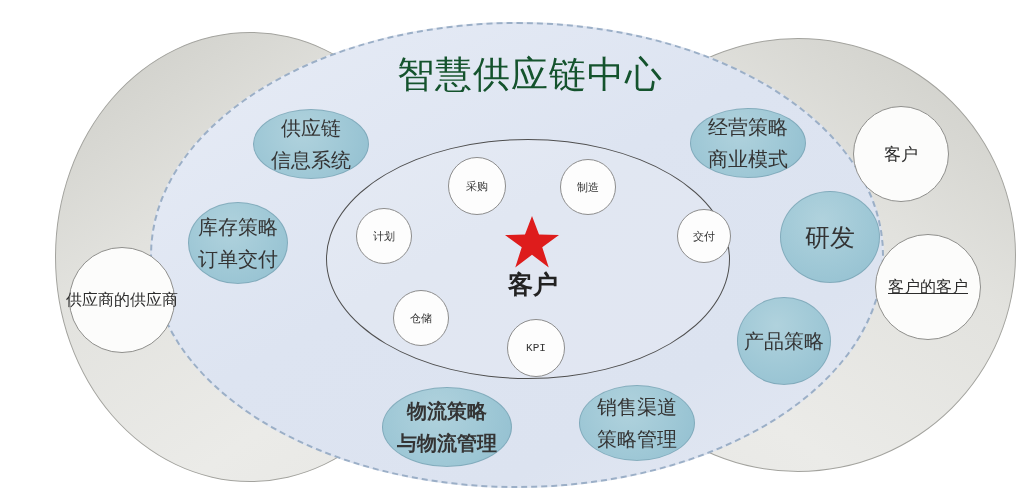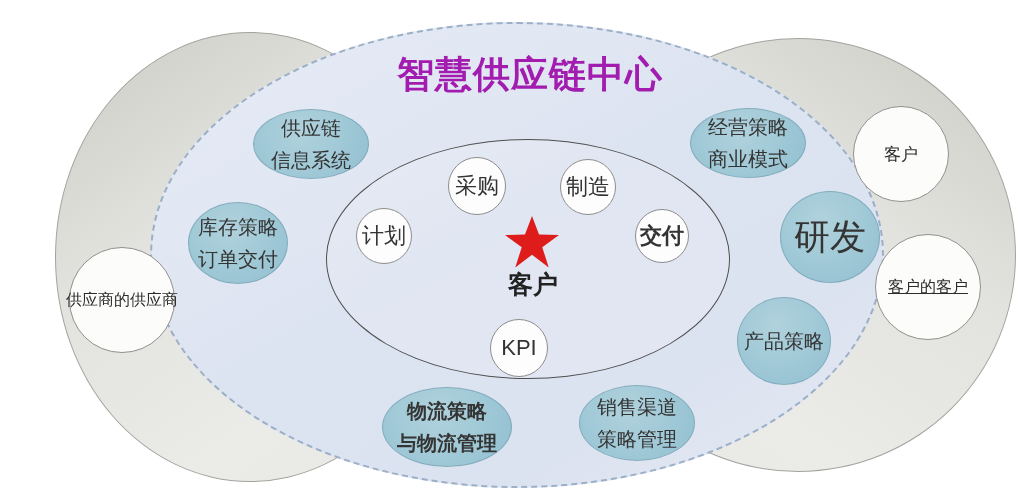--- a/index.html
+++ b/index.html
@@ -18,39 +18,39 @@
   .center-ellipse{
     background:linear-gradient(150deg,#e7ecf6 0%,#dde4f1 45%,#dce3f0 75%,#e3e8f2 100%);
     border:2px dashed #9bafc7;
   }
   .inner-ellipse{
     background:rgba(244,247,252,0.20);
     border:1.5px solid #4f4f4f;
   }
   .diagram-title{
     position:absolute;left:280px;top:55px;width:500px;text-align:center;
-    font-size:37px;font-weight:700;color:#a21caf;letter-spacing:1px;line-height:1.1;
+    font-size:37px;font-weight:400;color:#14532d;letter-spacing:1px;line-height:1.1;
   }
   .node{
     position:absolute;border-radius:50%;box-sizing:border-box;
     display:flex;align-items:center;justify-content:center;text-align:center;
   }
   .white-node{
-    background:#fdfdfd;border:1px solid #8d8d8d;font-size:22px;color:#333;
+    background:#fdfdfd;border:1px solid #8d8d8d;font-size:11px;color:#333;
   }
   .outer-node{
     background:#fcfcfb;border:1px solid #8f8f8c;font-size:17px;color:#2c2c2c;white-space:nowrap;
   }
   .outer-node.small-text{font-size:16px;}
   .blue-node{
     background:radial-gradient(circle at 42% 32%,#b0d2dd 0%,#9fc8d6 55%,#92bfd0 100%);
     border:1px solid rgba(108,150,168,0.55);
     font-size:20px;color:#343434;white-space:pre-line;line-height:1.6;
   }
-  .blue-node.big-text{font-size:36px;line-height:1.2;}
+  .blue-node.big-text{font-size:25px;line-height:1.2;}
   .star{
     position:absolute;left:505px;top:216px;width:54px;height:53px;background:#de1c1c;
     clip-path:polygon(50% 0%,63% 35%,100% 36%,69% 59%,81% 97%,50% 73%,19% 97%,31% 59%,0% 36%,37% 35%);
   }
   .star-label{
     position:absolute;left:483px;top:268px;width:100px;text-align:center;
     font-size:25px;font-weight:600;color:#222;
   }
 </style>
 </head>
@@ -80,19 +80,20 @@
 
   <div class="node outer-node small-text" style="left:69px;top:247px;width:106px;height:106px;">供应商的供应商</div>
   <div class="node outer-node" style="left:853px;top:106px;width:96px;height:96px;">客户</div>
   <div class="node outer-node small-text" style="left:875px;top:234px;width:106px;height:106px;text-decoration:underline;">客户的客户</div>
 
   <div class="ellipse inner-ellipse" style="left:326px;top:139px;width:404px;height:240px;"></div>
 
   <div class="node white-node" style="left:356px;top:208px;width:56px;height:56px;">计划</div>
   <div class="node white-node" style="left:448px;top:157px;width:58px;height:58px;">采购</div>
   <div class="node white-node" style="left:560px;top:159px;width:56px;height:56px;">制造</div>
-  <div class="node white-node" style="left:635px;top:209px;width:54px;height:54px;font-weight:bold;">交付</div>
-  <div class="node white-node" style="left:490px;top:319px;width:58px;height:58px;">KPI</div>
+  <div class="node white-node" style="left:677px;top:209px;width:54px;height:54px;">交付</div>
+  <div class="node white-node" style="left:393px;top:290px;width:56px;height:56px;">仓储</div>
+  <div class="node white-node" style="left:507px;top:319px;width:58px;height:58px;font-family:Liberation Mono, monospace;">KPI</div>
 
   <div class="star"></div>
   <div class="star-label">客户</div>
 
 </div>
 
 </body></html>

